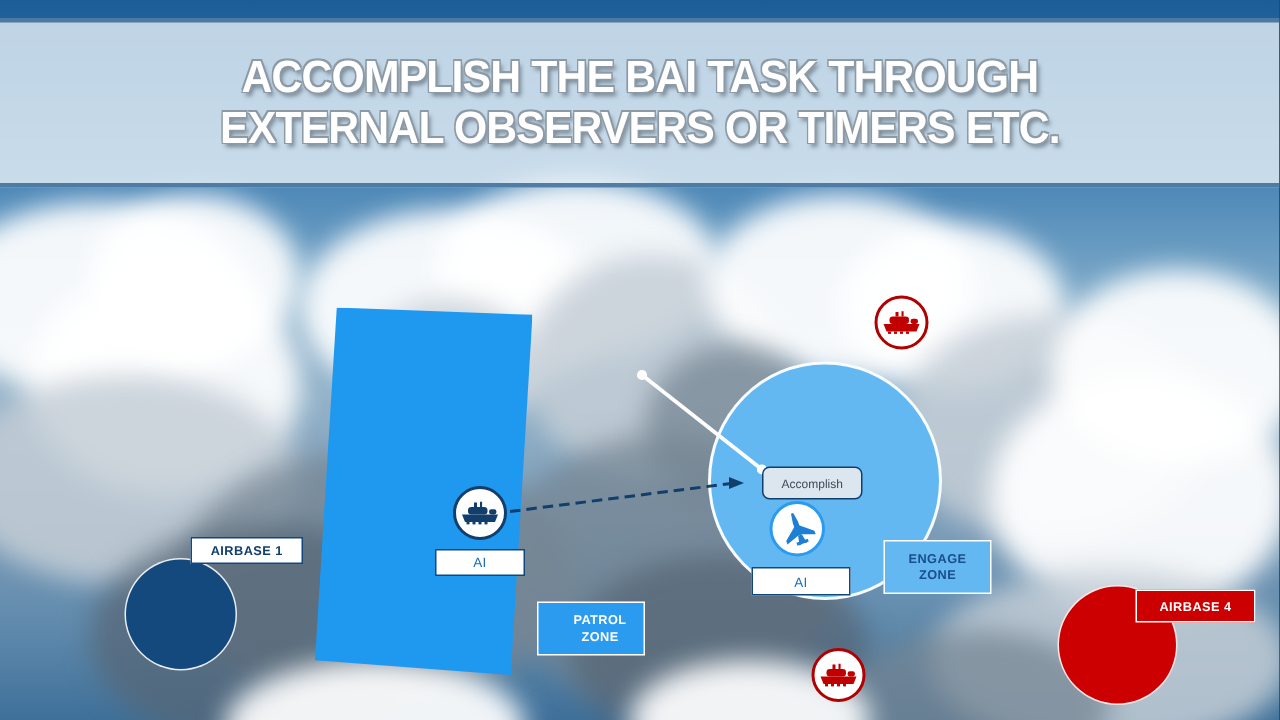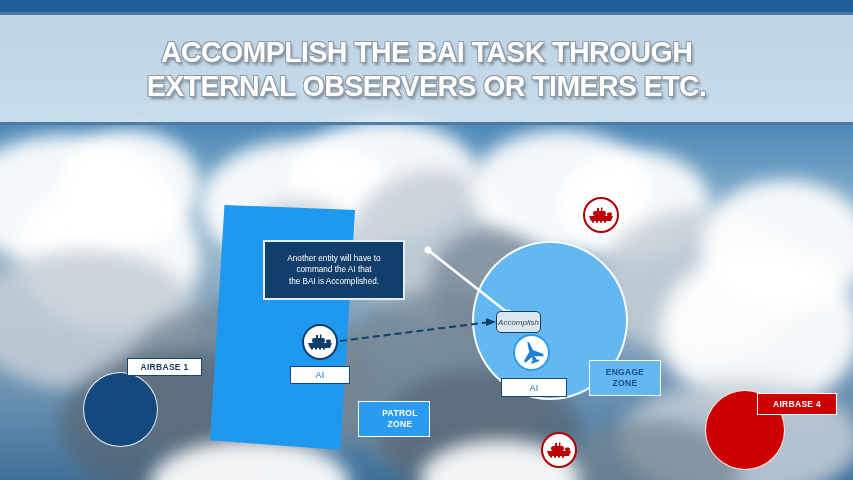--- a/index.html
+++ b/index.html
@@ -105,24 +105,24 @@
   .lbl-red{background:#cc0000;border:1.6px solid #ffffff;color:#ffffff;font-weight:bold;font-size:8.5px;}
 
   #ai-label-ship{left:290px;top:366px;width:60px;height:18px;}
   #ai-label-jet{left:501px;top:378px;width:66px;height:19px;}
   #airbase1-label{left:127px;top:358px;width:75px;height:18px;}
   #airbase4-label{left:757px;top:393px;width:80px;height:22px;}
   #patrol-label{left:358px;top:401px;width:72px;height:36px;flex-direction:column;padding-left:12px;}
   #engage-label{left:589px;top:360px;width:72px;height:36px;flex-direction:column;}
 
   #accomplish-box{
-    position:absolute;left:496px;top:311px;width:45px;height:22px;
+    position:absolute;left:508px;top:311px;width:67px;height:22px;
     background:#dbe6ef;border:1.6px solid #123e6b;border-radius:5px;
     box-sizing:border-box;display:flex;align-items:center;justify-content:center;
-    color:#3d4a56;font-size:8px;font-style:italic;
+    color:#3d4a56;font-size:8px;
   }
 
   
   .unit{position:absolute;border-radius:50%;box-sizing:border-box;
     display:flex;align-items:center;justify-content:center;background:#ffffff;}
   #ship-ai{left:302px;top:324px;width:36px;height:36px;border:2.5px solid #123e6b;}
   #jet-ai{left:513px;top:334px;width:37px;height:37px;border:2.5px solid #2a9bef;}
   #enemy-top{left:583px;top:197px;width:36px;height:36px;border:2.5px solid #b00000;}
   #enemy-bottom{left:541px;top:432px;width:36px;height:36px;border:2.5px solid #b00000;}
 
@@ -175,27 +175,20 @@
   <svg class="conn">
 
     <line x1="340" y1="341" x2="490" y2="322" stroke="#123e6b" stroke-width="2" stroke-dasharray="7,4"></line>
     <polygon points="496,322 486,318 486,326" fill="#123e6b"></polygon>
 
     <line x1="428" y1="250" x2="508" y2="313" stroke="#ffffff" stroke-width="2.6"></line>
     <circle cx="428" cy="250" r="3.4" fill="#ffffff"></circle>
     <circle cx="508" cy="313" r="3.4" fill="#ffffff"></circle>
   </svg>
 
-  <div id="callout">
-    <div class="txt">
-      <div>Another entity will have to</div>
-      <div>command the AI that</div>
-      <div>the BAI is Accomplished.</div>
-    </div>
-  </div>
 
   <div class="unit" id="ship-ai">
     <svg width="26" height="16" viewBox="0 0 26 16">
       <path d="M1 9 L25 9 L23 14 L3 14 Z" fill="#123e6b"></path>
       <rect x="5" y="4" width="13" height="5" rx="2.2" fill="#123e6b"></rect>
       <rect x="9" y="1" width="2" height="3" fill="#123e6b"></rect>
       <rect x="13" y="0.5" width="1.4" height="3.5" fill="#123e6b"></rect>
       <rect x="19" y="5.5" width="5" height="3.5" rx="1.6" fill="#123e6b"></rect>
       <rect x="4" y="14" width="2" height="1.6" fill="#123e6b"></rect>
       <rect x="8" y="14" width="2" height="1.6" fill="#123e6b"></rect>

